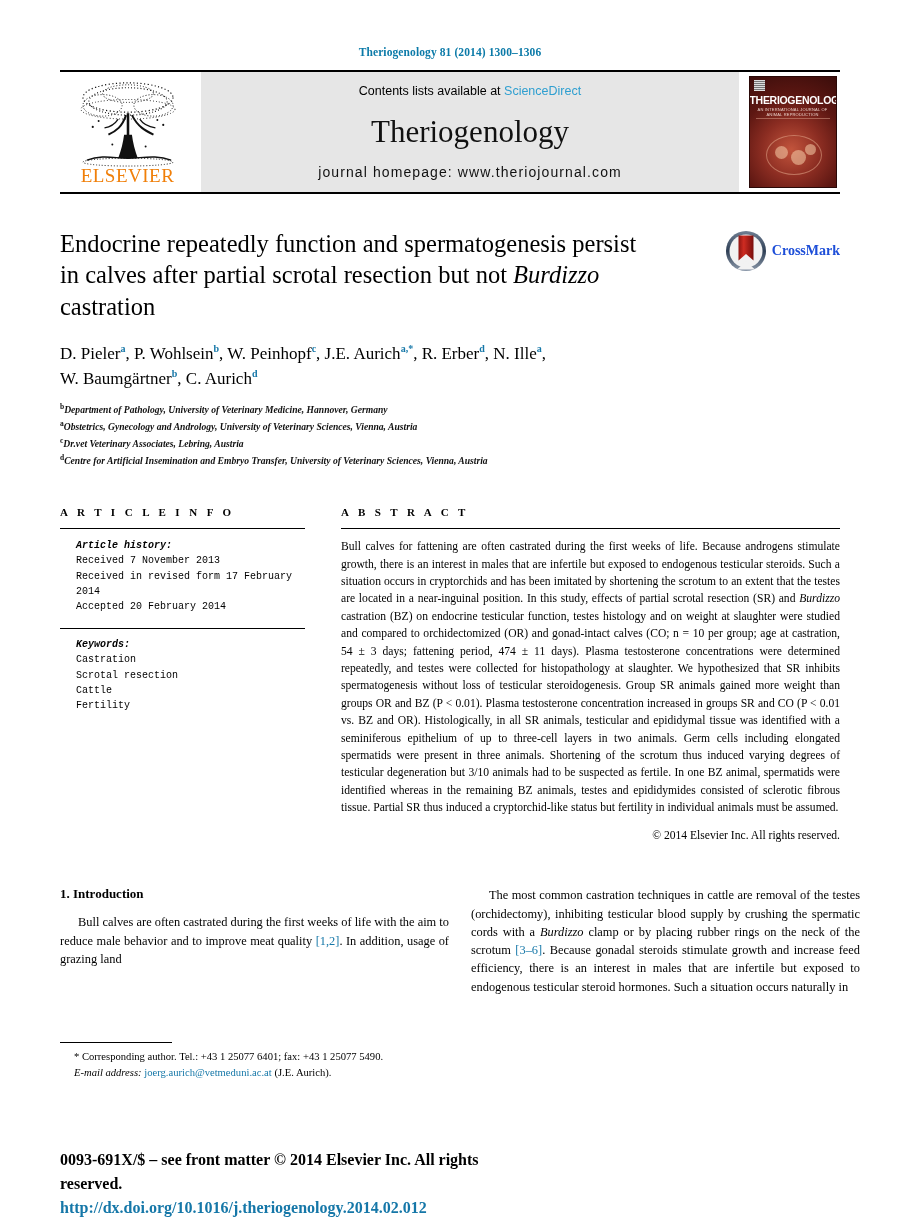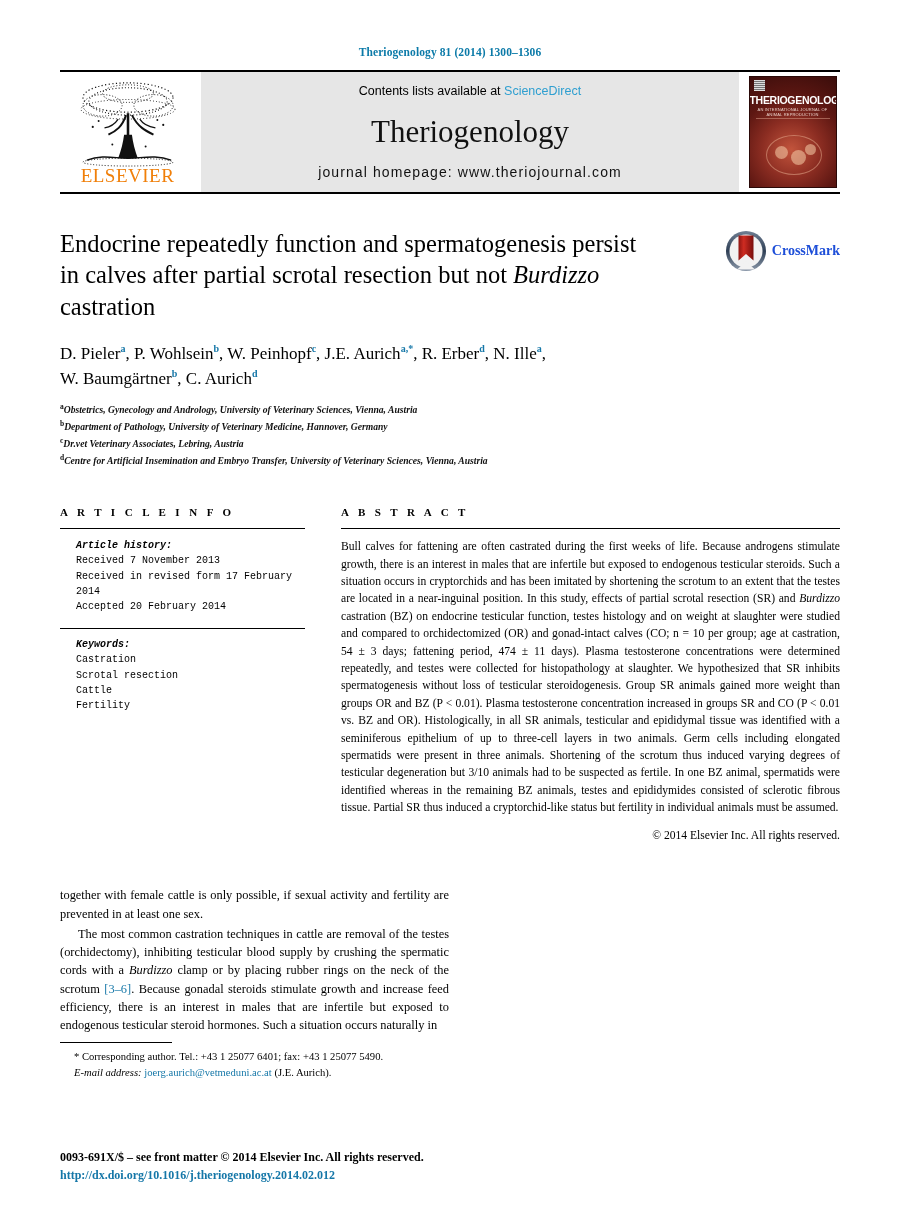--- a/index.html
+++ b/index.html
@@ -265,21 +265,21 @@
   .fn-indent { text-indent: 14px; }
   .link { color: #1577a8; }
 
   
   .pagefooter {
     position: absolute;
     left: 60px;
     top: 1148px;
     width: 420px;
     font-family: "Liberation Serif", serif;
-    font-size: 12px;
+    font-size: 16px;
     line-height: 1.5;
   }
   .pagefooter .issn { font-weight: bold; }
   .pagefooter .doi { color: #1577a8; font-weight: bold; }
 </style>
 </head>
 <body>
 
 <div class="page">
 
@@ -372,22 +372,22 @@
       </svg>
       <span class="crossmark-word">CrossMark</span>
     </div>
   </div>
 
   <div class="authors">
     <span><span>D. Pieler</span><sup>a</sup></span><span>, </span><span><span>P. Wohlsein</span><sup>b</sup></span><span>, </span><span><span>W. Peinhopf</span><sup>c</sup></span><span>, </span><span><span>J.E. Aurich</span><sup>a,*</sup></span><span>, </span><span><span>R. Erber</span><sup>d</sup></span><span>, </span><span><span>N. Ille</span><sup>a</sup></span><span>, </span><br><span><span>W. Baumgärtner</span><sup>b</sup></span><span>, </span><span><span>C. Aurich</span><sup>d</sup></span>
   </div>
 
   <div class="affils">
+    <div><sup>b</sup><span>Department of Pathology, University of Veterinary Medicine, Hannover, Germany</span></div>
     <div><sup>a</sup><span>Obstetrics, Gynecology and Andrology, University of Veterinary Sciences, Vienna, Austria</span></div>
-    <div><sup>b</sup><span>Department of Pathology, University of Veterinary Medicine, Hannover, Germany</span></div>
     <div><sup>c</sup><span>Dr.vet Veterinary Associates, Lebring, Austria</span></div>
     <div><sup>d</sup><span>Centre for Artificial Insemination and Embryo Transfer, University of Veterinary Sciences, Vienna, Austria</span></div>
   </div>
 
   <div class="twocol">
 
     <div class="col-info">
       <div class="sec-label">A R T I C L E    I N F O</div>
       <hr class="hr-thick">
       <div class="info-text">
@@ -408,23 +408,26 @@
 
     <div class="col-abs">
       <div class="sec-label">A B S T R A C T</div>
       <hr class="hr-thick">
       <div class="abstract-body"><span>Bull calves for fattening are often castrated during the first weeks of life. Because androgens stimulate growth, there is an interest in males that are infertile but exposed to endogenous testicular steroids. Such a situation occurs in cryptorchids and has been imitated by shortening the scrotum to an extent that the testes are located in a near-inguinal position. In this study, effects of partial scrotal resection (SR) and </span><i>Burdizzo</i><span> castration (BZ) on endocrine testicular function, testes histology and on weight at slaughter were studied and compared to orchidectomized (OR) and gonad-intact calves (CO; n = 10 per group; age at castration, 54 ± 3 days; fattening period, 474 ± 11 days). Plasma testosterone concentrations were determined repeatedly, and testes were collected for histopathology at slaughter. We hypothesized that SR inhibits spermatogenesis without loss of testicular steroidogenesis. Group SR animals gained more weight than groups OR and BZ (P &lt; 0.01). Plasma testosterone concentration increased in groups SR and CO (P &lt; 0.01 vs. BZ and OR). Histologically, in all SR animals, testicular and epididymal tissue was identified with a seminiferous epithelium of up to three-cell layers in two animals. Germ cells including elongated spermatids were present in three animals. Shortening of the scrotum thus induced varying degrees of testicular degeneration but 3/10 animals had to be suspected as fertile. In one BZ animal, spermatids were identified whereas in the remaining BZ animals, testes and epididymides consisted of sclerotic fibrous tissue. Partial SR thus induced a cryptorchid-like status but fertility in individual animals must be assumed.</span></div>
       <div class="copyline">© 2014 Elsevier Inc. All rights reserved.</div>
     </div>
   </div>
 
   <div class="bodycols">
-
     <div class="bodycol">
-      <p class="para noindent">together with female cattle is only possible, if sexual activity and fertility are prevented in at least one sex.</p>
+      <div class="sec-heading">1.  Introduction</div>
+      <p class="para"><span>Bull calves are often castrated during the first weeks of life with the aim to reduce male behavior and to improve meat quality </span><span class="ref">[1,2]</span><span>. In addition, usage of grazing land</span></p>
+    </div>
+
+    <div class="bodycol">
       <p class="para"><span>The most common castration techniques in cattle are removal of the testes (orchidectomy), inhibiting testicular blood supply by crushing the spermatic cords with a </span><i>Burdizzo</i><span> clamp or by placing rubber rings on the neck of the scrotum </span><span class="ref">[3–6]</span><span>. Because gonadal steroids stimulate growth and increase feed efficiency, there is an interest in males that are infertile but exposed to endogenous testicular steroid hormones. Such a situation occurs naturally in</span></p>
     </div>
   </div>
 
   <div class="footnote">
     <hr class="fn-rule">
     <div class="fn-text fn-indent">* Corresponding author. Tel.: +43 1 25077 6401; fax: +43 1 25077 5490.</div>
     <div class="fn-text fn-indent"><span class="ital">E-mail address:</span> <span class="link">joerg.aurich@vetmeduni.ac.at</span> <span>(J.E. Aurich).</span></div>
   </div>
 

